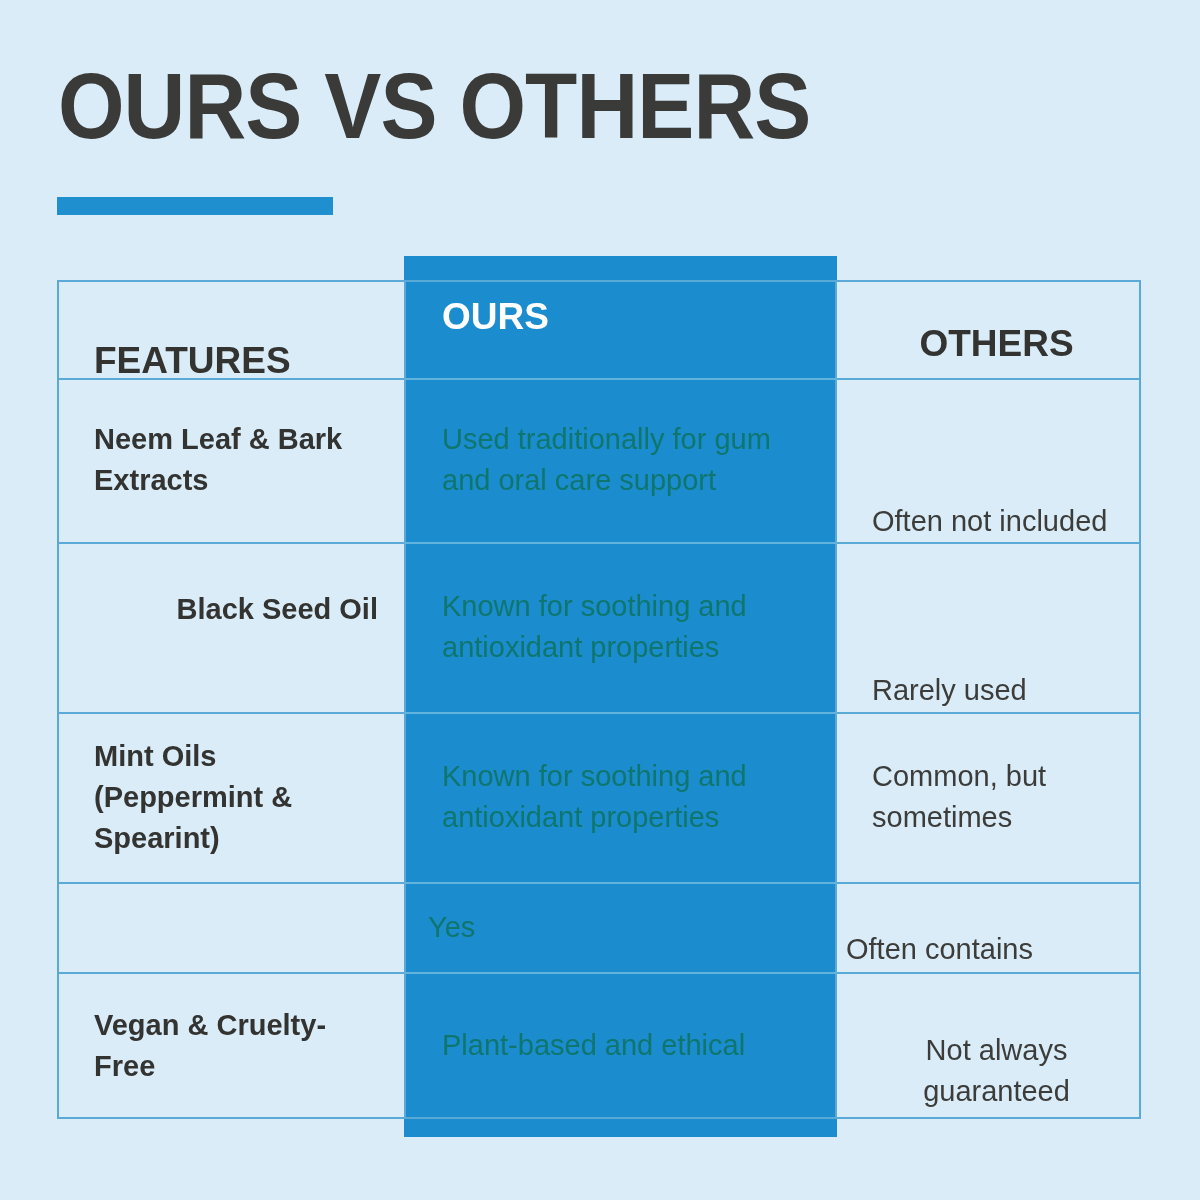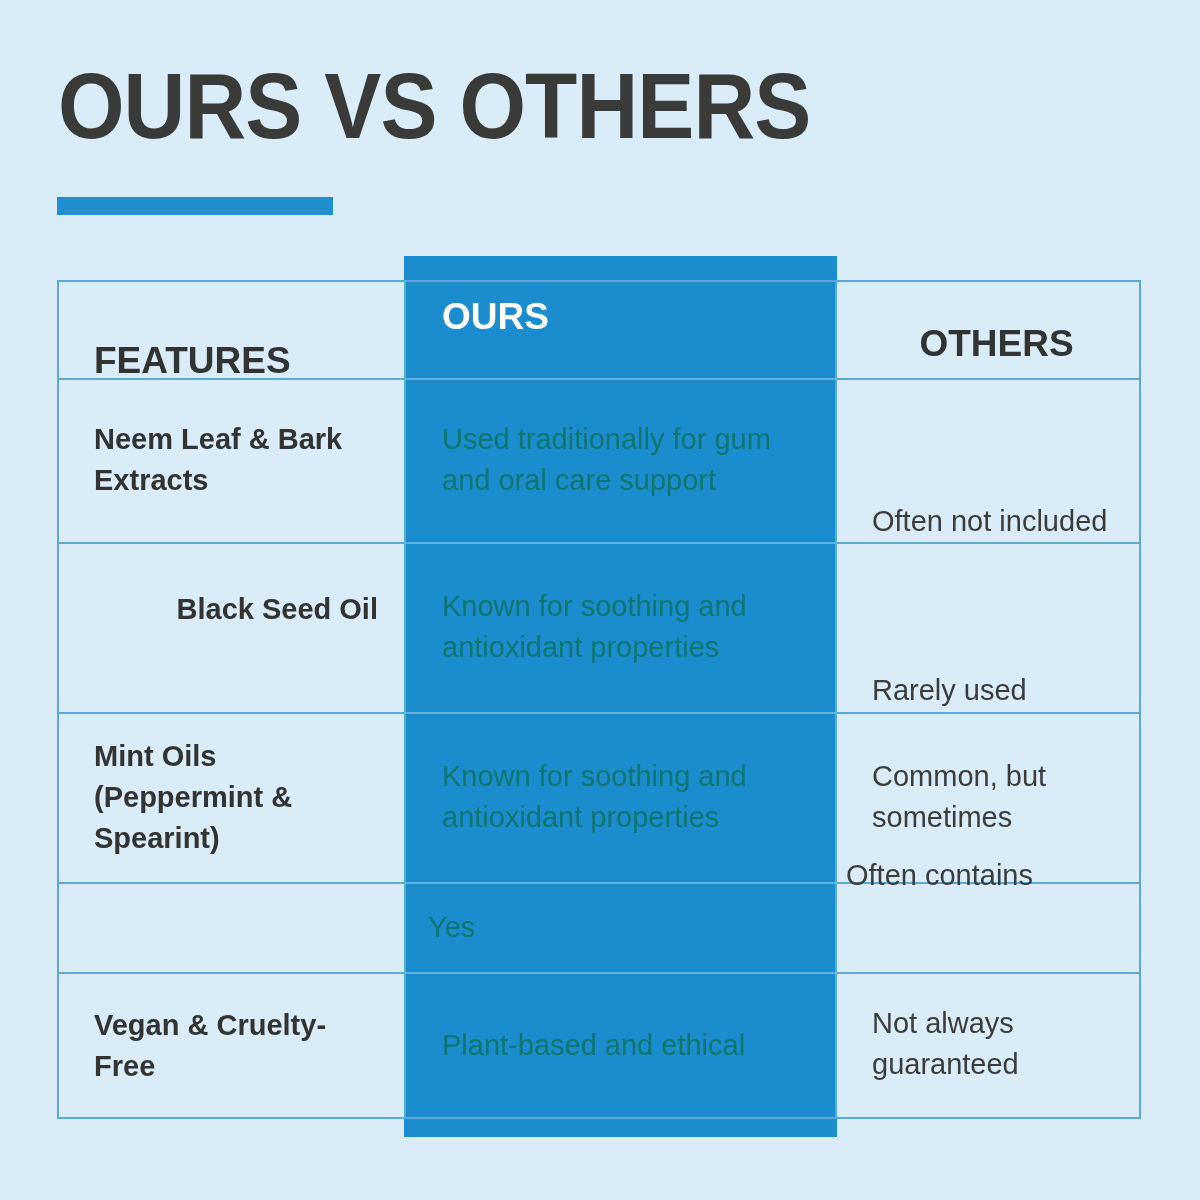--- a/index.html
+++ b/index.html
@@ -203,27 +203,27 @@
   <div class="cell col-ours" style="top:712px; height:170px;">
     <div class="ours-text">Known for soothing and antioxidant properties</div>
   </div>
   <div class="cell col-others" style="top:712px; height:170px;">
     <div class="others-text">Common, but sometimes</div>
   </div>
 
   <div class="cell col-ours" style="top:882px; height:90px;padding-left:24px;">
     <div class="ours-text">Yes</div>
   </div>
-  <div class="cell col-others" style="top:830px; height:90px;padding-left:9px;">
+  <div class="cell col-others" style="top:904px; height:90px;padding-left:9px;">
     <div class="others-text">Often contains</div>
   </div>
 
   <div class="cell col-feature" style="top:972px; height:147px;">
     <div class="feature-text">Vegan &amp; Cruelty-Free</div>
   </div>
   <div class="cell col-ours" style="top:972px; height:147px;">
     <div class="ours-text">Plant-based and ethical</div>
   </div>
-  <div class="cell col-others" style="top:961px; height:165px;">
+  <div class="cell col-others" style="top:988px; height:165px;text-align:center;">
     <div class="others-text">Not always guaranteed</div>
   </div>
 
 </div>
 
 </body></html>

